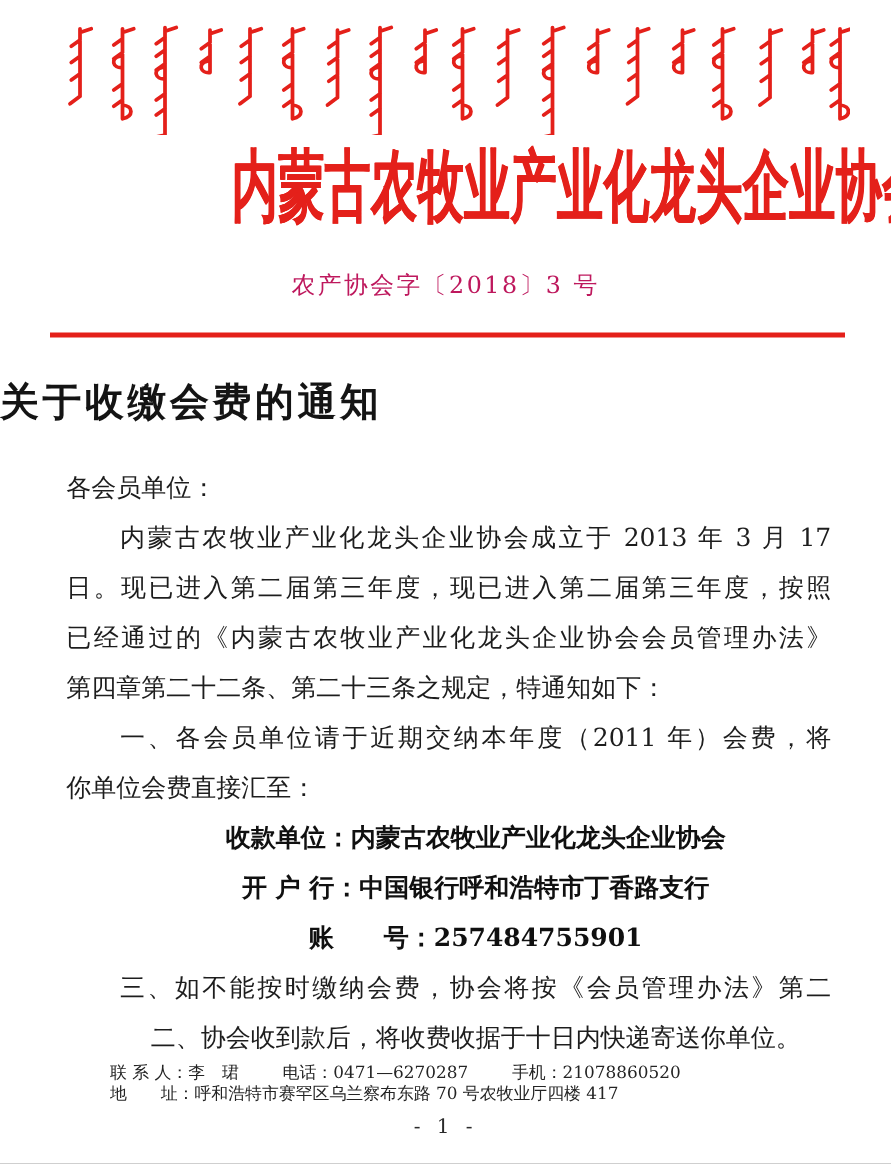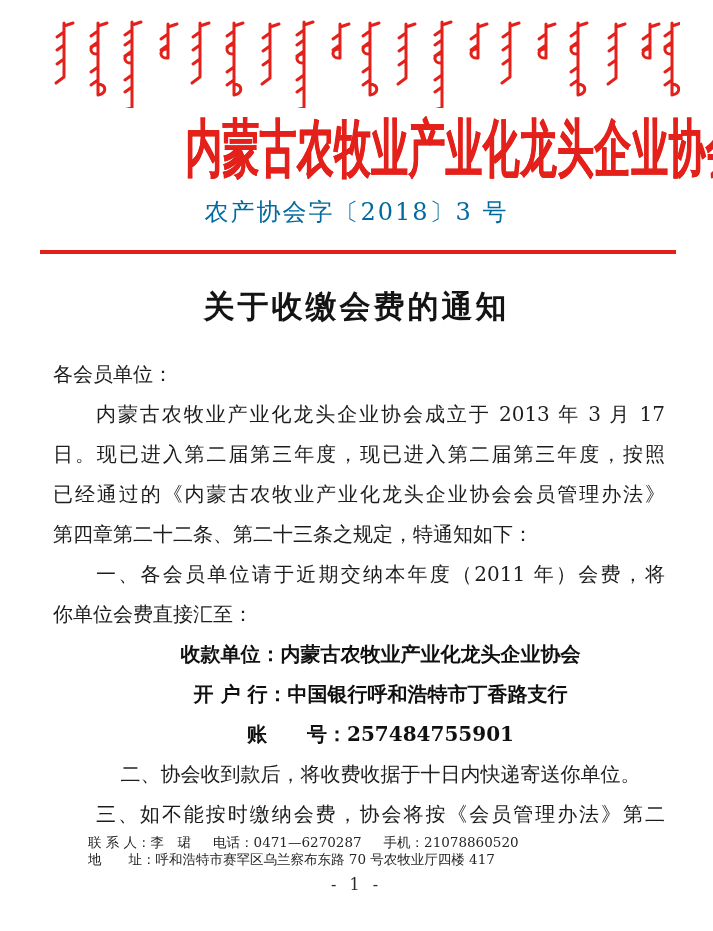--- a/index.html
+++ b/index.html
@@ -38,39 +38,39 @@
     font-weight: 900;
     color: #e4201a;
     letter-spacing: 1px;
     transform: scale(0.63, 1.08);
     transform-origin: center top;
     text-shadow: 0.6px 0 0 #e4201a, -0.6px 0 0 #e4201a;
   }
 
   
   .doc-number {
-    margin-top: 12px;
+    margin-top: 28px;
     text-align: center;
-    font-size: 24px;
+    font-size: 19px;
     line-height: 28px;
     letter-spacing: 2px;
-    color: #0369a1;
+    color: #be185d;
   }
 
   
   .red-rule {
     margin: 24px 37px 0 40px;
     height: 4px;
     background: #e4201a;
   }
 
   
   .notice-title {
     margin-top: 30px;
-    text-align: center;
+    text-align: left;
     font-size: 31px;
     line-height: 44px;
     font-weight: bold;
     letter-spacing: 3px;
     color: #141414;
   }
 
   
   .body-block {
     margin: 26px 48px 0 53px;
@@ -83,21 +83,21 @@
   .jl { text-align: justify; text-align-last: justify; }
   .bold { font-weight: bold; color: #101010; }
 
   
   .footer-block {
     margin: 0 0 0 88px;
     font-size: 13.5px;
     line-height: 17px;
     color: #242424;
   }
-  .footer-row { display: flex; gap: 22px; }
+  .footer-row { display: flex; gap: 35px; }
 
   .page-number {
     margin-top: 7px;
     text-align: center;
     font-size: 16px;
     letter-spacing: 4px;
     color: #2a2a2a;
   }
 </style>
 </head>
@@ -161,22 +161,22 @@
     <div class="body-line">各会员单位：</div>
     <div class="body-line indent jl">内蒙古农牧业产业化龙头企业协会成立于 2013 年 3 月 17</div>
     <div class="body-line jl">日。现已进入第二届第三年度，现已进入第二届第三年度，按照</div>
     <div class="body-line jl">已经通过的《内蒙古农牧业产业化龙头企业协会会员管理办法》</div>
     <div class="body-line">第四章第二十二条、第二十三条之规定，特通知如下：</div>
     <div class="body-line indent jl">一、各会员单位请于近期交纳本年度（2011 年）会费，将</div>
     <div class="body-line">你单位会费直接汇至：</div>
     <div class="body-line indent bold">收款单位：内蒙古农牧业产业化龙头企业协会</div>
     <div class="body-line indent bold">开 户 行：中国银行呼和浩特市丁香路支行</div>
     <div class="body-line indent bold">账　　号：257484755901</div>
+    <div class="body-line indent jl">三、如不能按时缴纳会费，协会将按《会员管理办法》第二</div>
     <div class="body-line indent">二、协会收到款后，将收费收据于十日内快递寄送你单位。</div>
-    <div class="body-line indent jl">三、如不能按时缴纳会费，协会将按《会员管理办法》第二</div>
   </div>
 
   
   <div class="footer-block">
     <div class="footer-row">
       <span>联 系 人：李　珺</span>
       <span>电话：0471—6270287</span>
       <span>手机：21078860520</span>
     </div>
     <div>地　　址：呼和浩特市赛罕区乌兰察布东路 70 号农牧业厅四楼 417</div>

